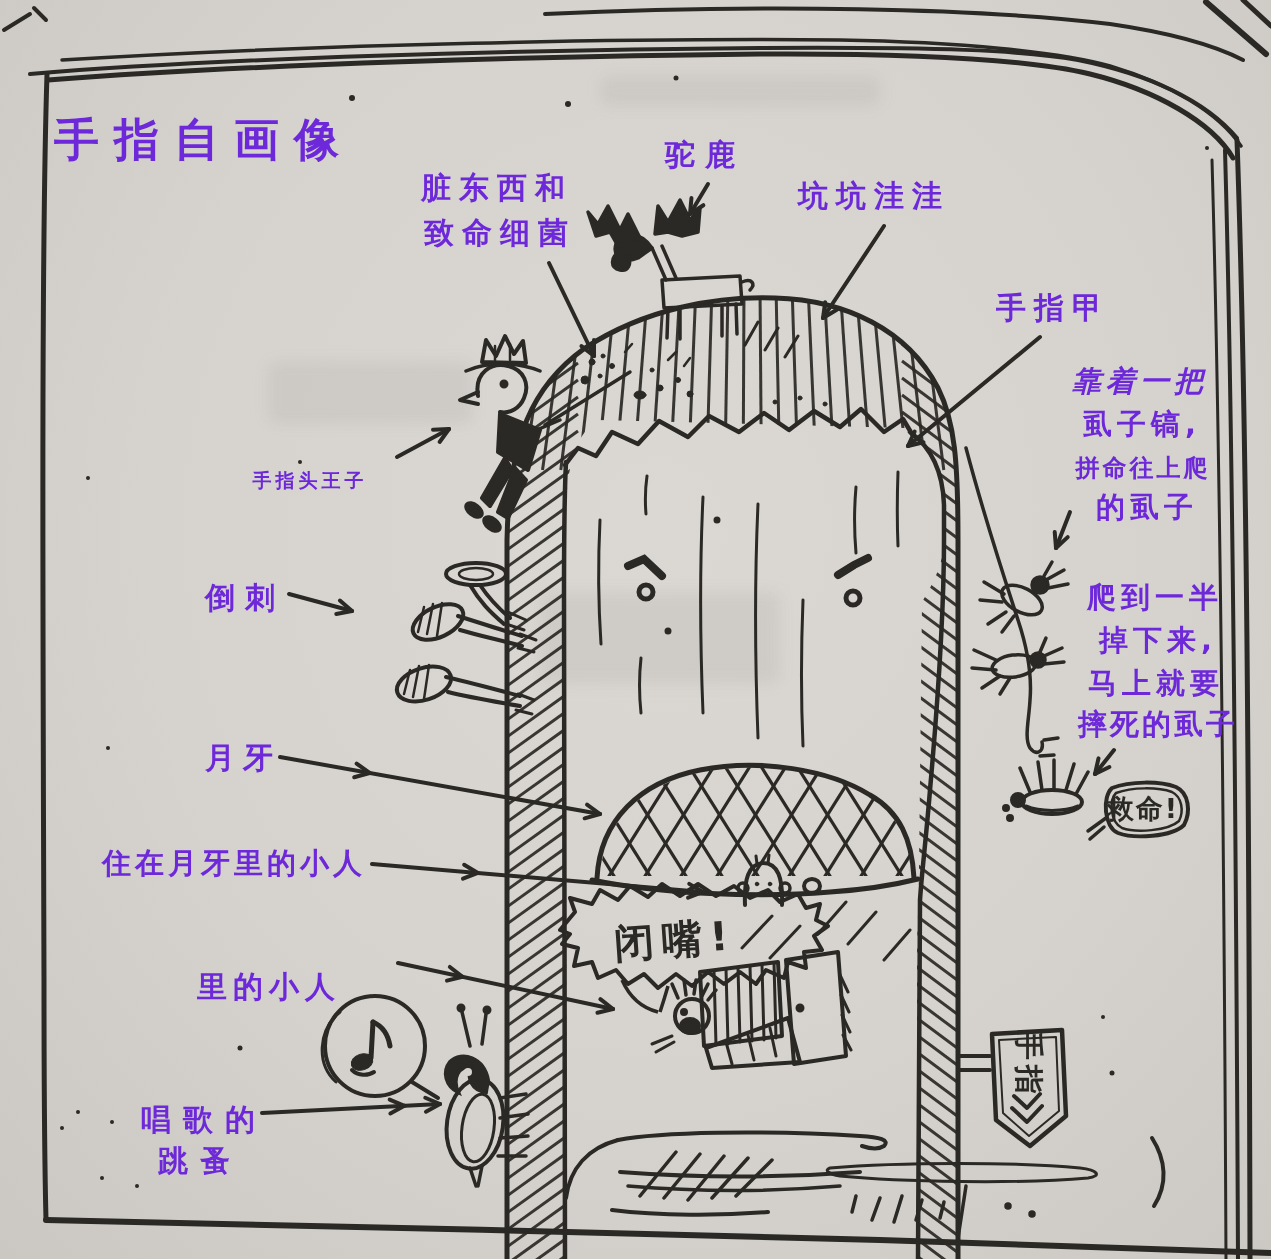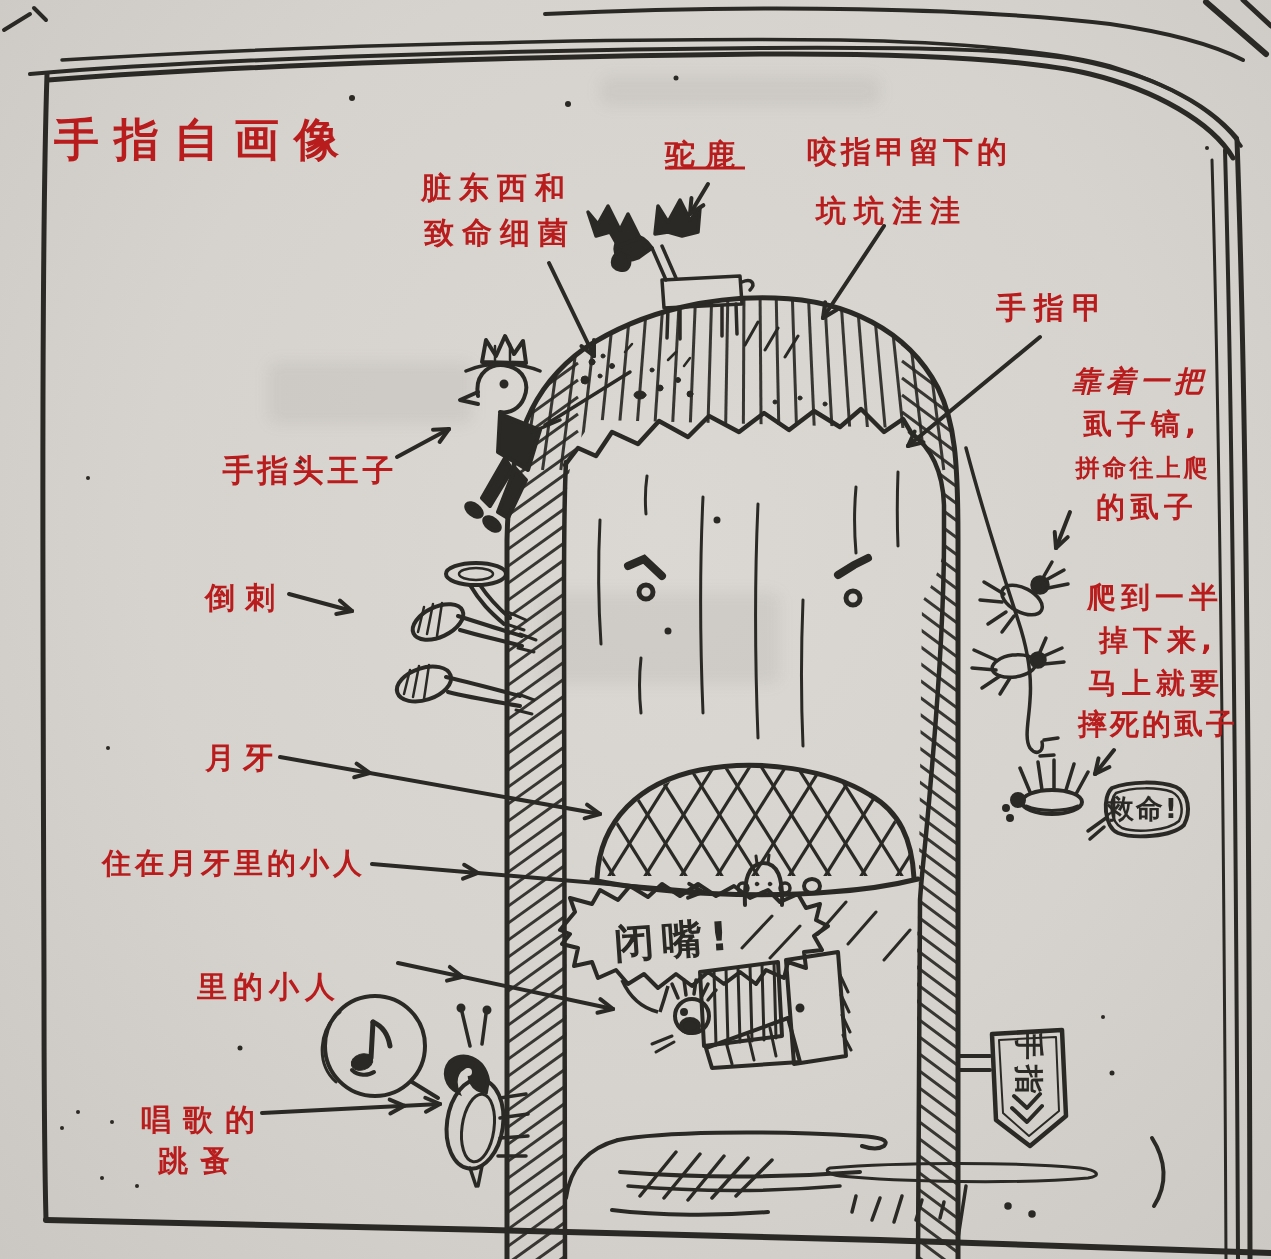--- a/index.html
+++ b/index.html
@@ -2,21 +2,21 @@
 <html><head>
 <meta charset="utf-8">
 <style>
   html,body{margin:0;padding:0;}
   body{width:1271px;height:1259px;overflow:hidden;position:relative;
        font-family:"DejaVu Sans","Liberation Sans",sans-serif;
        background:radial-gradient(ellipse at 52% 42%, #dbd8d3 0%, #d6d3ce 55%, #cbc8c3 100%);}
   #stage{position:absolute;left:0;top:0;width:1271px;height:1259px;}
   svg{position:absolute;left:0;top:0;}
   .lbl{position:absolute;transform:translate(-50%,-50%);white-space:nowrap;
-       font-weight:700;color:#b91c1c;font-size:30px;letter-spacing:5px;}
+       font-weight:700;color:#6d28d9;font-size:30px;letter-spacing:5px;}
   .title{font-size:45px;letter-spacing:15px;}
   .ghost{position:absolute;background:rgba(115,112,105,0.10);filter:blur(7px);border-radius:10px;}
   .bub{font-weight:700;color:#2b2925;}
 </style>
 </head>
 <body>
 
 <div id="stage">
 
   <div class="ghost" style="left:268px;top:362px;width:205px;height:62px;"></div>
@@ -486,33 +486,32 @@
         <path d="M440,1104 L425.96266033599375,1111.6780918956024"></path>
         <path d="M440,1104 L425.2597937404344,1097.7769525612073"></path>
       </g>
   </svg>
 
   <div class="lbl title" style="left:204px;top:140px;">手指自画像</div>
 
   <div class="lbl" style="left:497px;top:188px;letter-spacing:8px;">脏东西和</div>
   <div class="lbl" style="left:500px;top:233px;letter-spacing:8px;">致命细菌</div>
 
-  <div class="lbl" style="left:705px;top:155px;letter-spacing:10px;text-decoration:underline;">驼鹿</div>
-
-  <div class="lbl" style="left:909px;top:152px;letter-spacing:4px;">咬指甲留下的</div>
-  <div class="lbl" style="left:892px;top:196px;letter-spacing:8px;margin-top:15px;">坑坑洼洼</div>
+  <div class="lbl" style="left:705px;top:155px;letter-spacing:10px;">驼鹿</div>
+
+  <div class="lbl" style="left:874px;top:196px;letter-spacing:8px;">坑坑洼洼</div>
 
   <div class="lbl" style="left:1053px;top:308px;letter-spacing:8px;">手指甲</div>
 
   <div class="lbl" style="left:1140px;top:382px;font-size:29px;font-style:italic;">靠着一把</div>
   <div class="lbl" style="left:1142px;top:425px;font-size:29px;">虱子镐,</div>
   <div class="lbl" style="left:1143px;top:468px;font-size:24px;letter-spacing:3px;">拼命往上爬</div>
   <div class="lbl" style="left:1147px;top:508px;font-size:29px;">的虱子</div>
 
-  <div class="lbl" style="left:310px;top:471px;font-size:31px;letter-spacing:4px;">手指头王子</div>
+  <div class="lbl" style="left:310px;top:481px;font-size:19px;letter-spacing:4px;">手指头王子</div>
 
   <div class="lbl" style="left:245px;top:598px;letter-spacing:10px;">倒刺</div>
 
   <div class="lbl" style="left:1155px;top:598px;font-size:29px;">爬到一半</div>
   <div class="lbl" style="left:1158px;top:641px;font-size:29px;">掉下来,</div>
   <div class="lbl" style="left:1156px;top:684px;font-size:29px;">马上就要</div>
   <div class="lbl" style="left:1158px;top:725px;font-size:29px;letter-spacing:3px;">摔死的虱子</div>
 
   <div class="lbl" style="left:243px;top:758px;letter-spacing:8px;">月牙</div>
 

